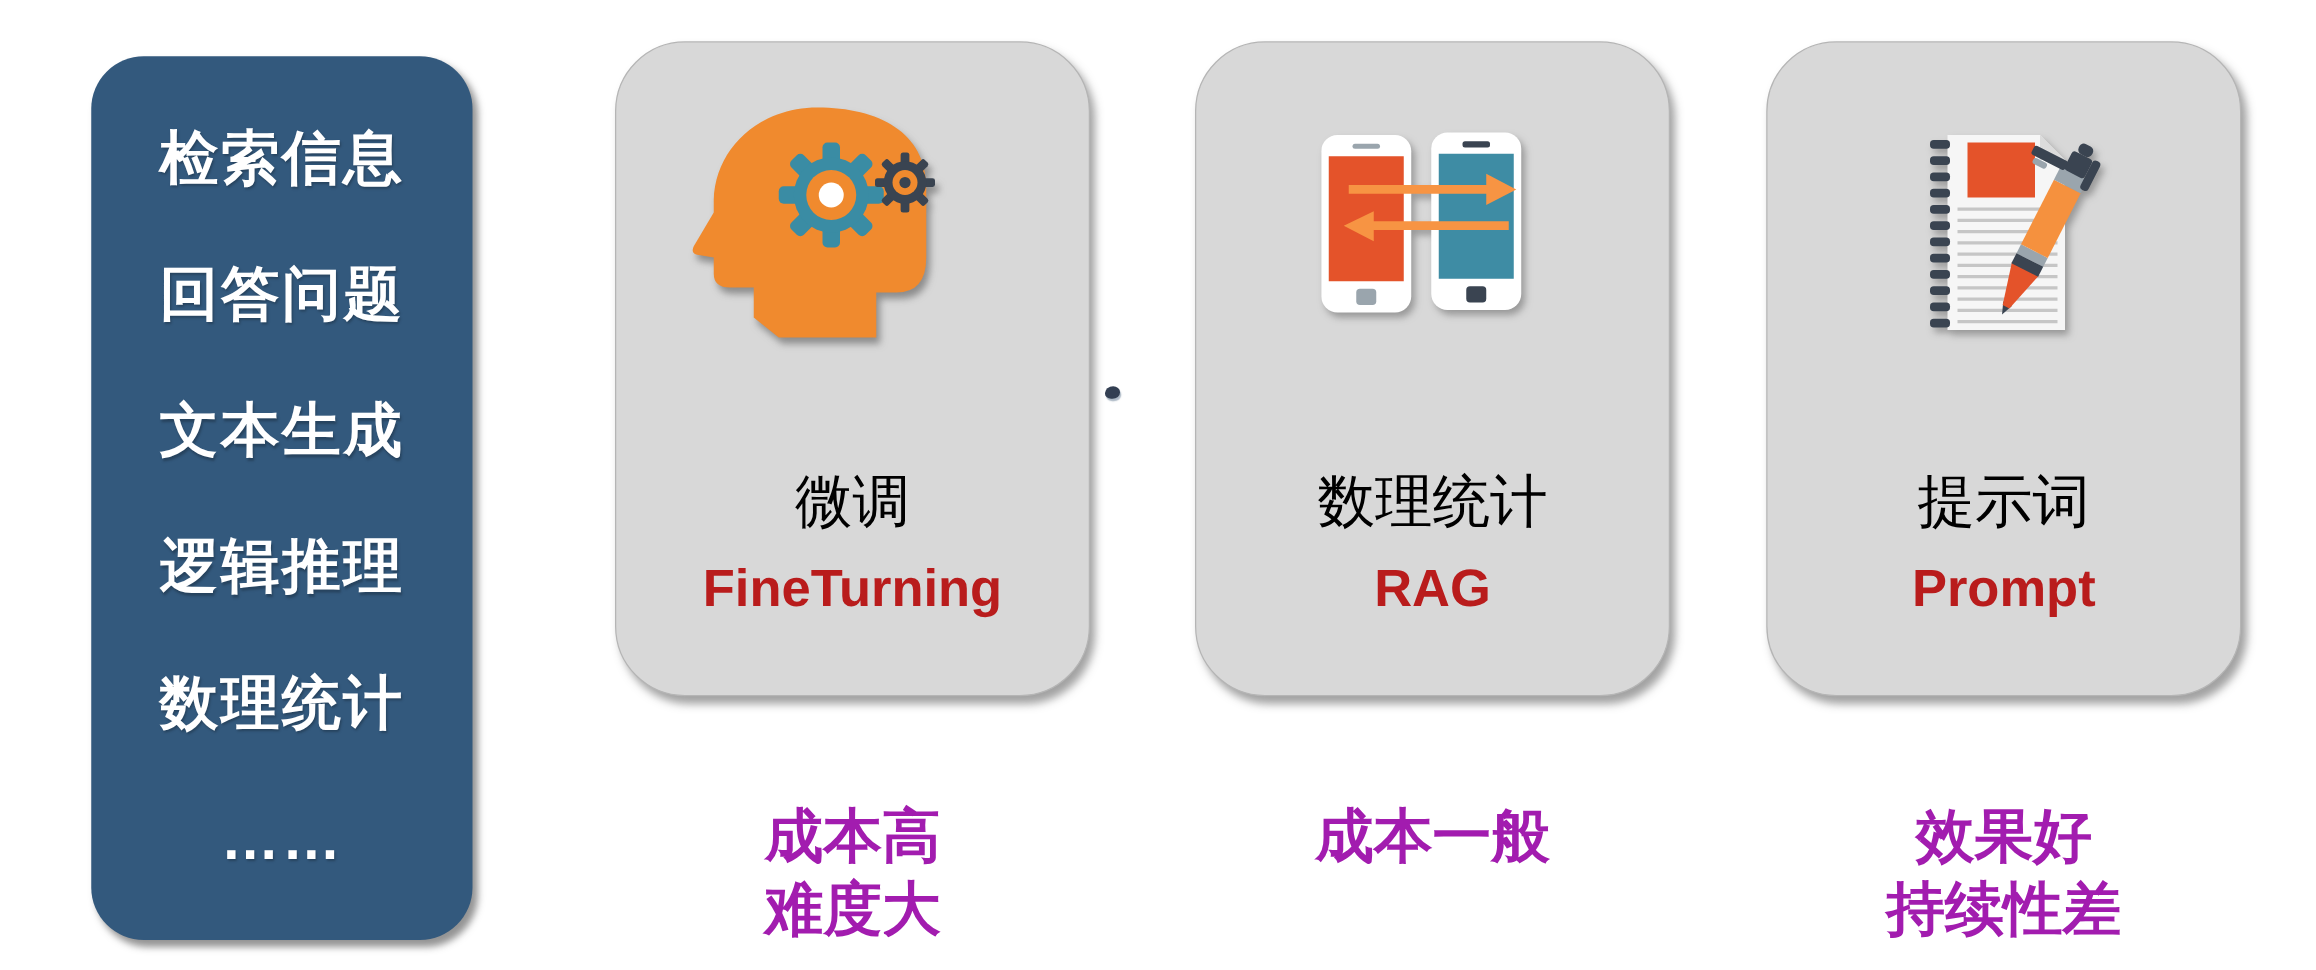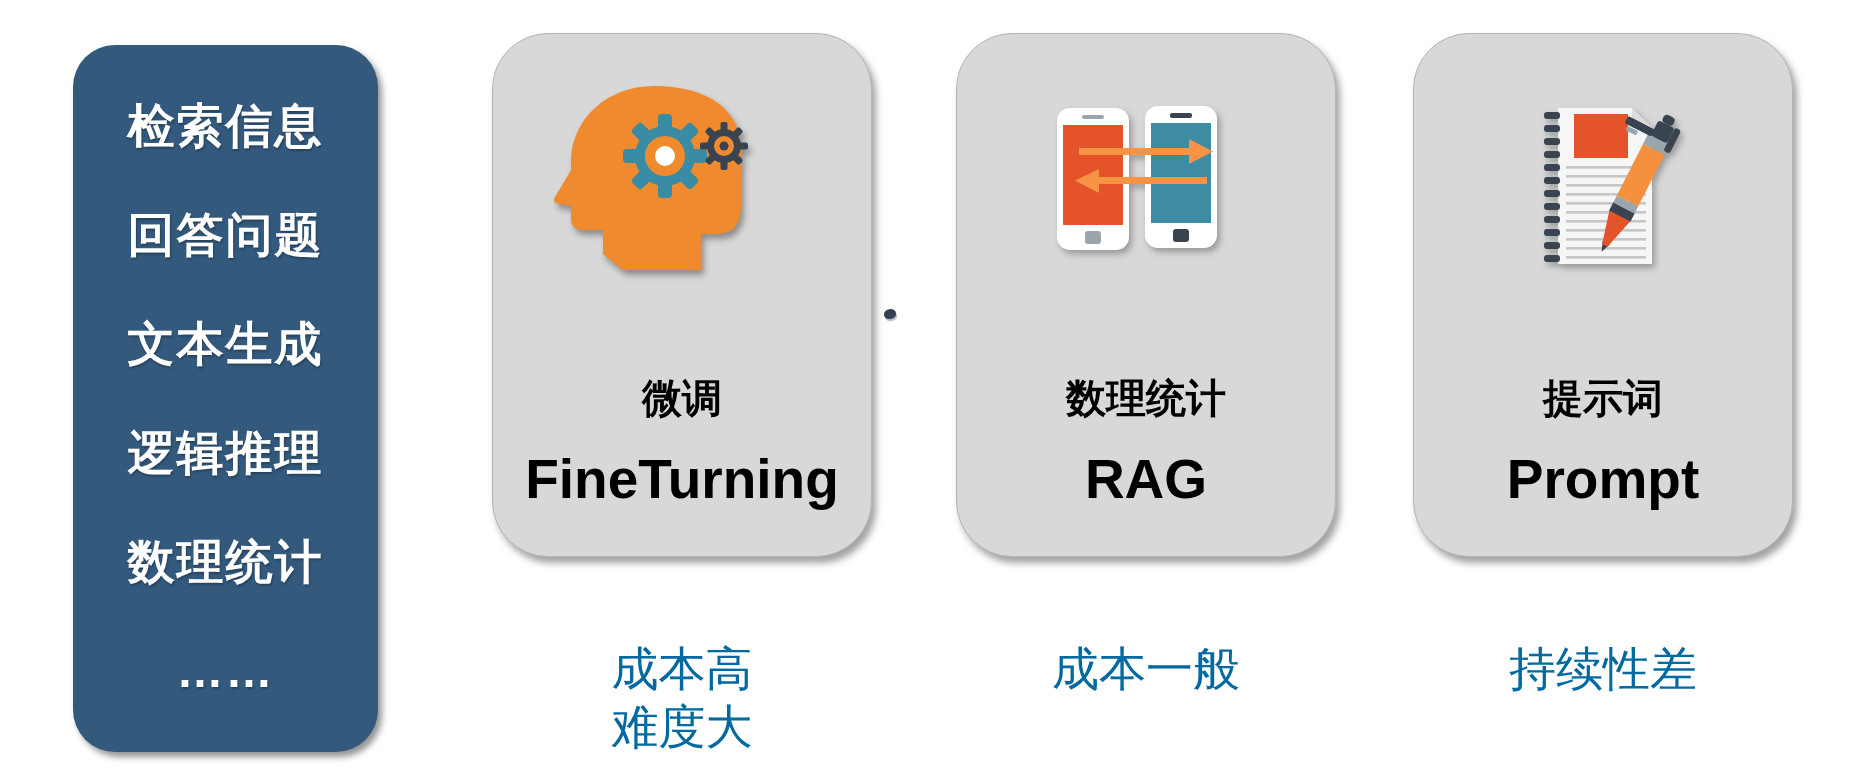--- a/index.html
+++ b/index.html
@@ -27,36 +27,36 @@
     background:#D8D8D8;border:1px solid #b5b5b5;border-radius:56px;
     box-shadow:4px 6px 7px rgba(70,70,70,0.5);
     box-sizing:border-box;
   }
   .card-1{left:492px;}
   .card-2{left:956px;}
   .card-3{left:1413px;}
 
   .title-zh{
     position:absolute;top:340px;left:0;width:100%;text-align:center;
-    font-size:40px;font-weight:bold;color:#000;line-height:1.2;
+    font-size:46px;font-weight:normal;color:#000;line-height:1.2;
   }
   .title-en{
     position:absolute;top:412px;left:0;width:100%;text-align:center;
-    font-size:55px;font-weight:bold;color:#000000;line-height:1.2;
+    font-size:42px;font-weight:bold;color:#b91c1c;line-height:1.2;
   }
 
   .icon{position:absolute;}
   .icon-head{left:58px;top:50px;}
   .icon-phones{left:100px;top:70px;}
   .icon-notebook{left:130px;top:70px;}
 
   
   .note{
     position:absolute;top:640px;width:380px;text-align:center;
-    font-size:47px;font-weight:normal;color:#0369a1;line-height:58px;
+    font-size:47px;font-weight:bold;color:#a21caf;line-height:58px;
   }
   .note-1{left:492px;}
   .note-2{left:956px;}
   .note-3{left:1413px;}
 
   
   .speck{
     position:absolute;left:884px;top:309px;width:12px;height:10px;
     background:#333F52;border-radius:60% 50% 55% 45%;
     box-shadow:1px 2px 1px rgba(120,140,160,0.6);
@@ -182,17 +182,18 @@
   </section>
 
   <div class="note note-1">
     <div class="note-line">成本高</div>
     <div class="note-line">难度大</div>
   </div>
   <div class="note note-2">
     <div class="note-line">成本一般</div>
   </div>
   <div class="note note-3">
+    <div class="note-line">效果好</div>
     <div class="note-line">持续性差</div>
   </div>
 
   <div class="speck"></div>
 </div>
 
 </body></html>

